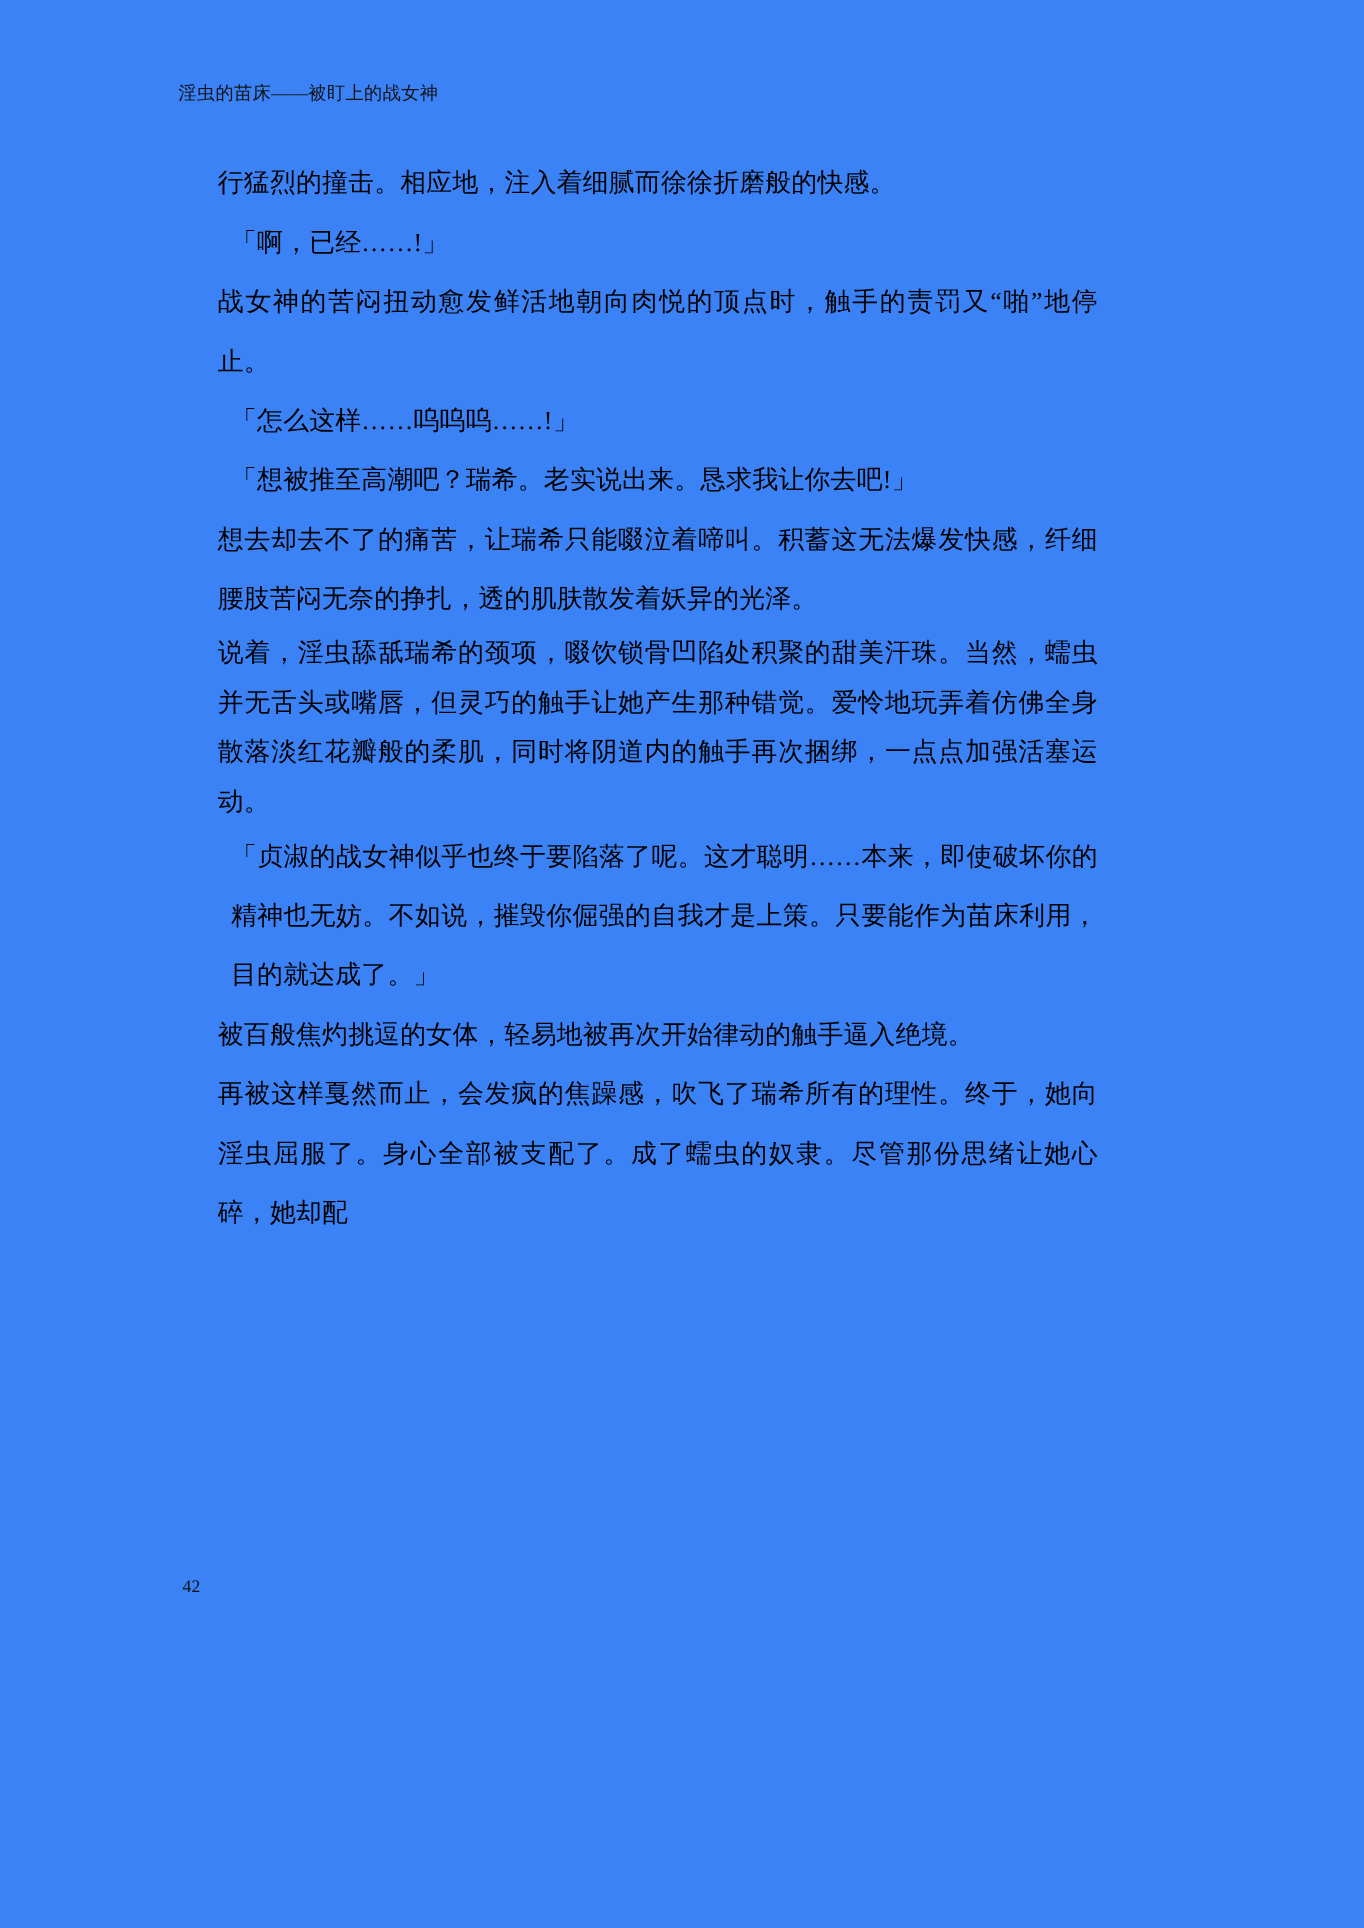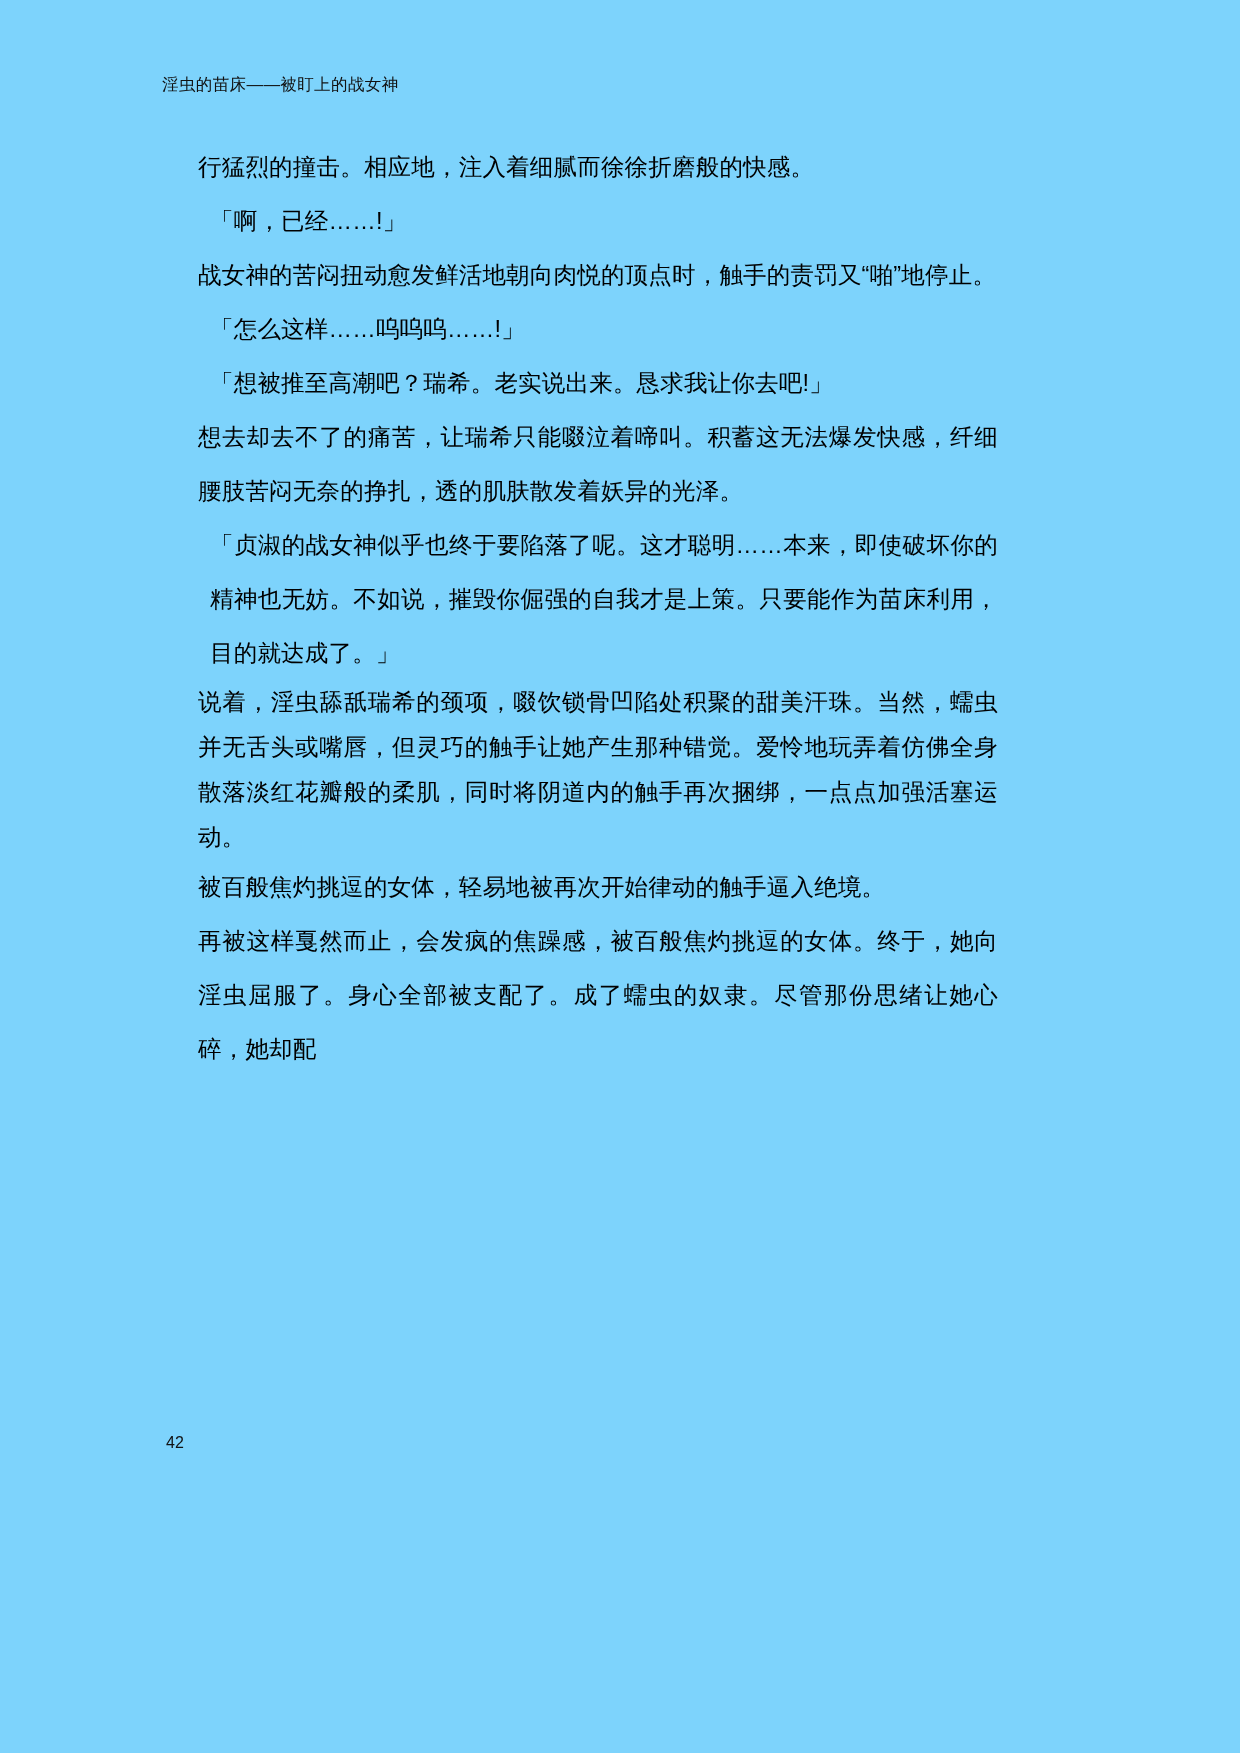--- a/index.html
+++ b/index.html
@@ -11,21 +11,22 @@
     width: 1240px;
     height: 1753px;
     font-family: "Liberation Sans", "DejaVu Sans", sans-serif;
     color: #000000;
     position: relative;
     overflow: hidden;
   }
   .page {
     position: absolute;
     inset: 0;
-    background: #7dd3fc;
+    background: #3b82f6;
+    font-family: Liberation Serif, serif;
   }
   .running-head {
     position: absolute;
     left: 162px;
     top: 74px;
     font-size: 16.5px;
     letter-spacing: 0.4px;
     color: #111111;
     white-space: nowrap;
   }
@@ -67,21 +68,21 @@
 
   <div class="running-head">淫虫的苗床——被盯上的战女神</div>
 
   <div class="body-block">
     <p class="para">行猛烈的撞击。相应地，注入着细腻而徐徐折磨般的快感。</p>
     <p class="para indent">「啊，已经……!」</p>
     <p class="para">战女神的苦闷扭动愈发鲜活地朝向肉悦的顶点时，触手的责罚又“啪”地停止。</p>
     <p class="para indent">「怎么这样……呜呜呜……!」</p>
     <p class="para indent">「想被推至高潮吧？瑞希。老实说出来。恳求我让你去吧!」</p>
     <p class="para">想去却去不了的痛苦，让瑞希只能啜泣着啼叫。积蓄这无法爆发快感，纤细腰肢苦闷无奈的挣扎，透的肌肤散发着妖异的光泽。</p>
+    <p class="para tight">说着，淫虫舔舐瑞希的颈项，啜饮锁骨凹陷处积聚的甜美汗珠。当然，蠕虫并无舌头或嘴唇，但灵巧的触手让她产生那种错觉。爱怜地玩弄着仿佛全身散落淡红花瓣般的柔肌，同时将阴道内的触手再次捆绑，一点点加强活塞运动。</p>
     <p class="para indent">「贞淑的战女神似乎也终于要陷落了呢。这才聪明……本来，即使破坏你的精神也无妨。不如说，摧毁你倔强的自我才是上策。只要能作为苗床利用，目的就达成了。」</p>
-    <p class="para tight">说着，淫虫舔舐瑞希的颈项，啜饮锁骨凹陷处积聚的甜美汗珠。当然，蠕虫并无舌头或嘴唇，但灵巧的触手让她产生那种错觉。爱怜地玩弄着仿佛全身散落淡红花瓣般的柔肌，同时将阴道内的触手再次捆绑，一点点加强活塞运动。</p>
     <p class="para">被百般焦灼挑逗的女体，轻易地被再次开始律动的触手逼入绝境。</p>
-    <p class="para">再被这样戛然而止，会发疯的焦躁感，被百般焦灼挑逗的女体。终于，她向淫虫屈服了。身心全部被支配了。成了蠕虫的奴隶。尽管那份思绪让她心碎，她却配</p>
+    <p class="para">再被这样戛然而止，会发疯的焦躁感，吹飞了瑞希所有的理性。终于，她向淫虫屈服了。身心全部被支配了。成了蠕虫的奴隶。尽管那份思绪让她心碎，她却配</p>
   </div>
 
   <div class="page-number">42</div>
 
 </div>
 
 </body></html>

